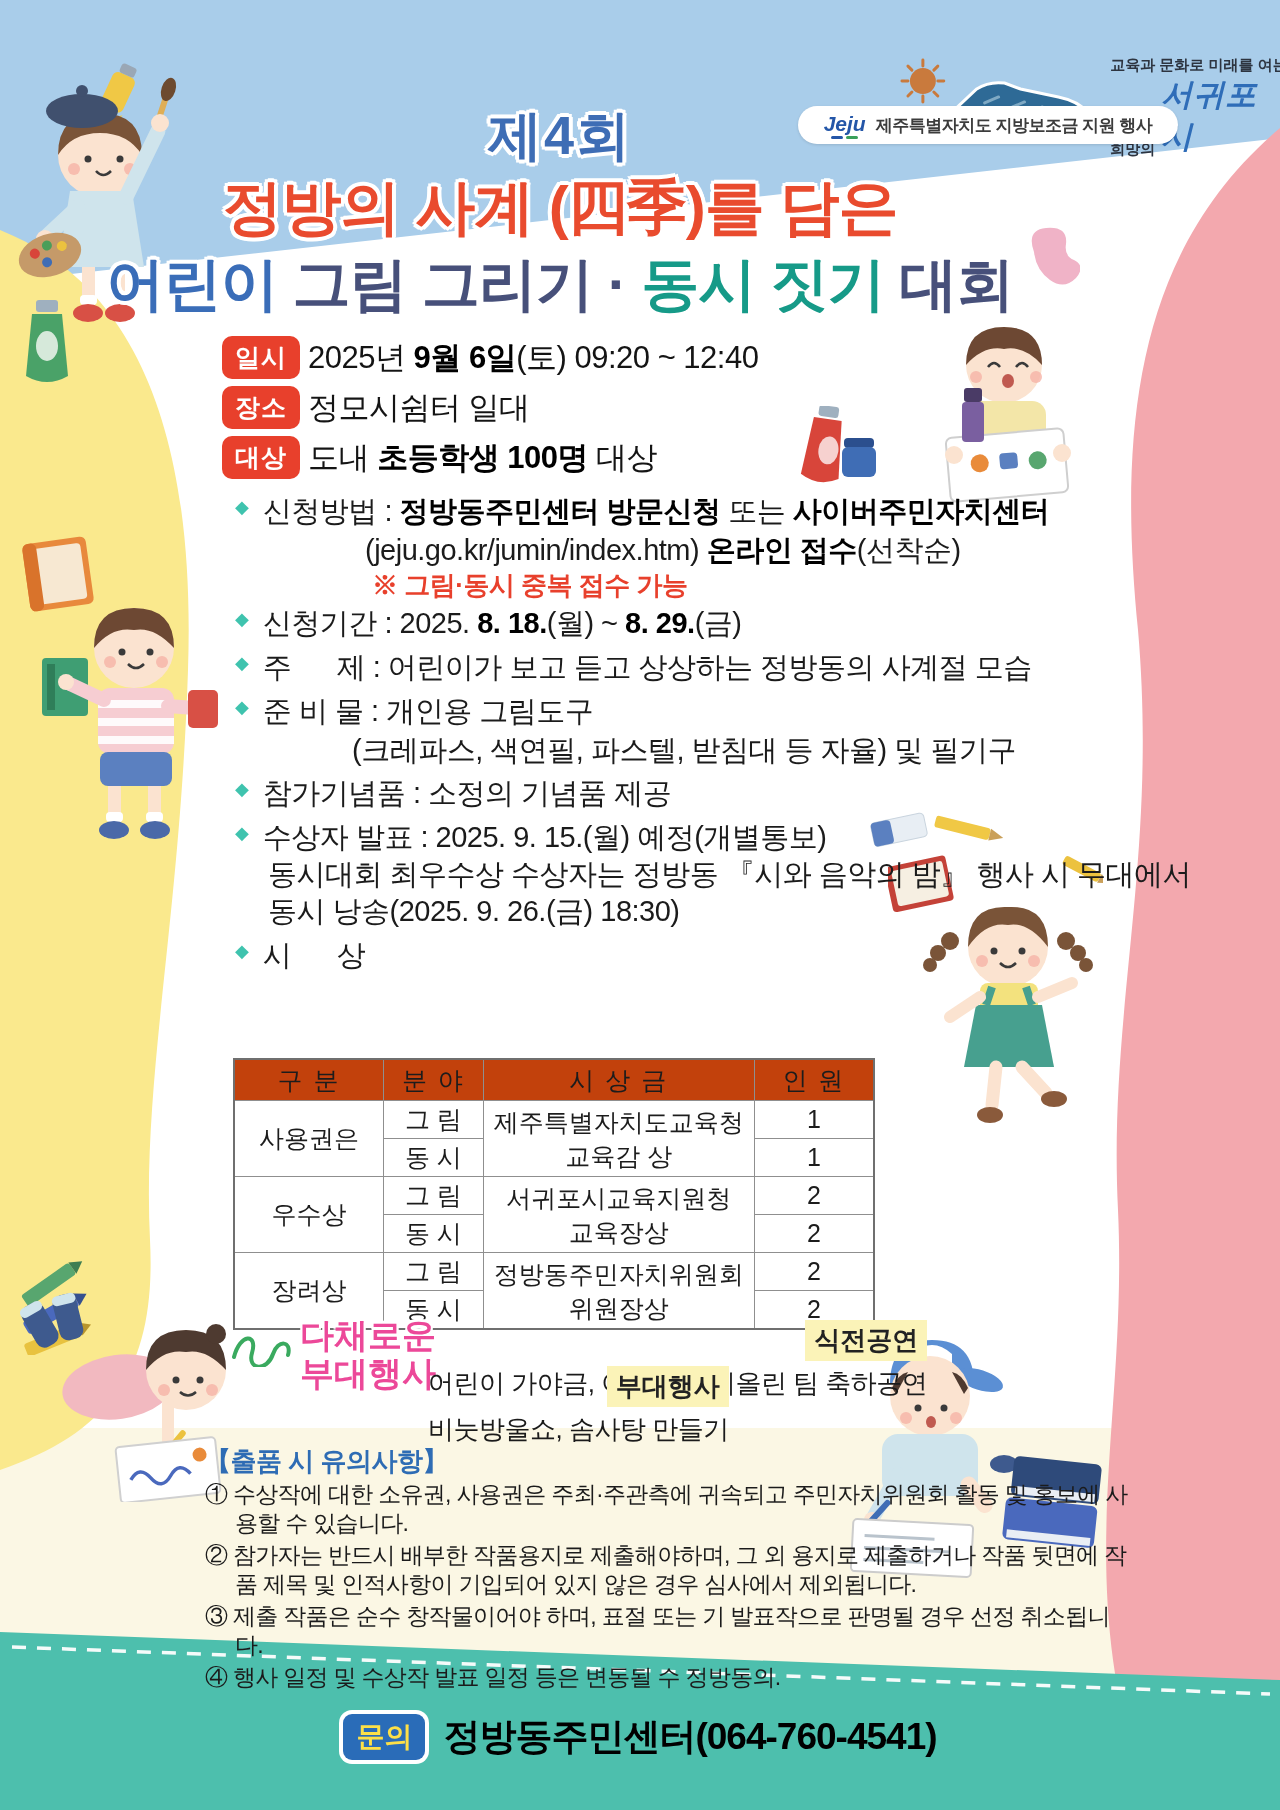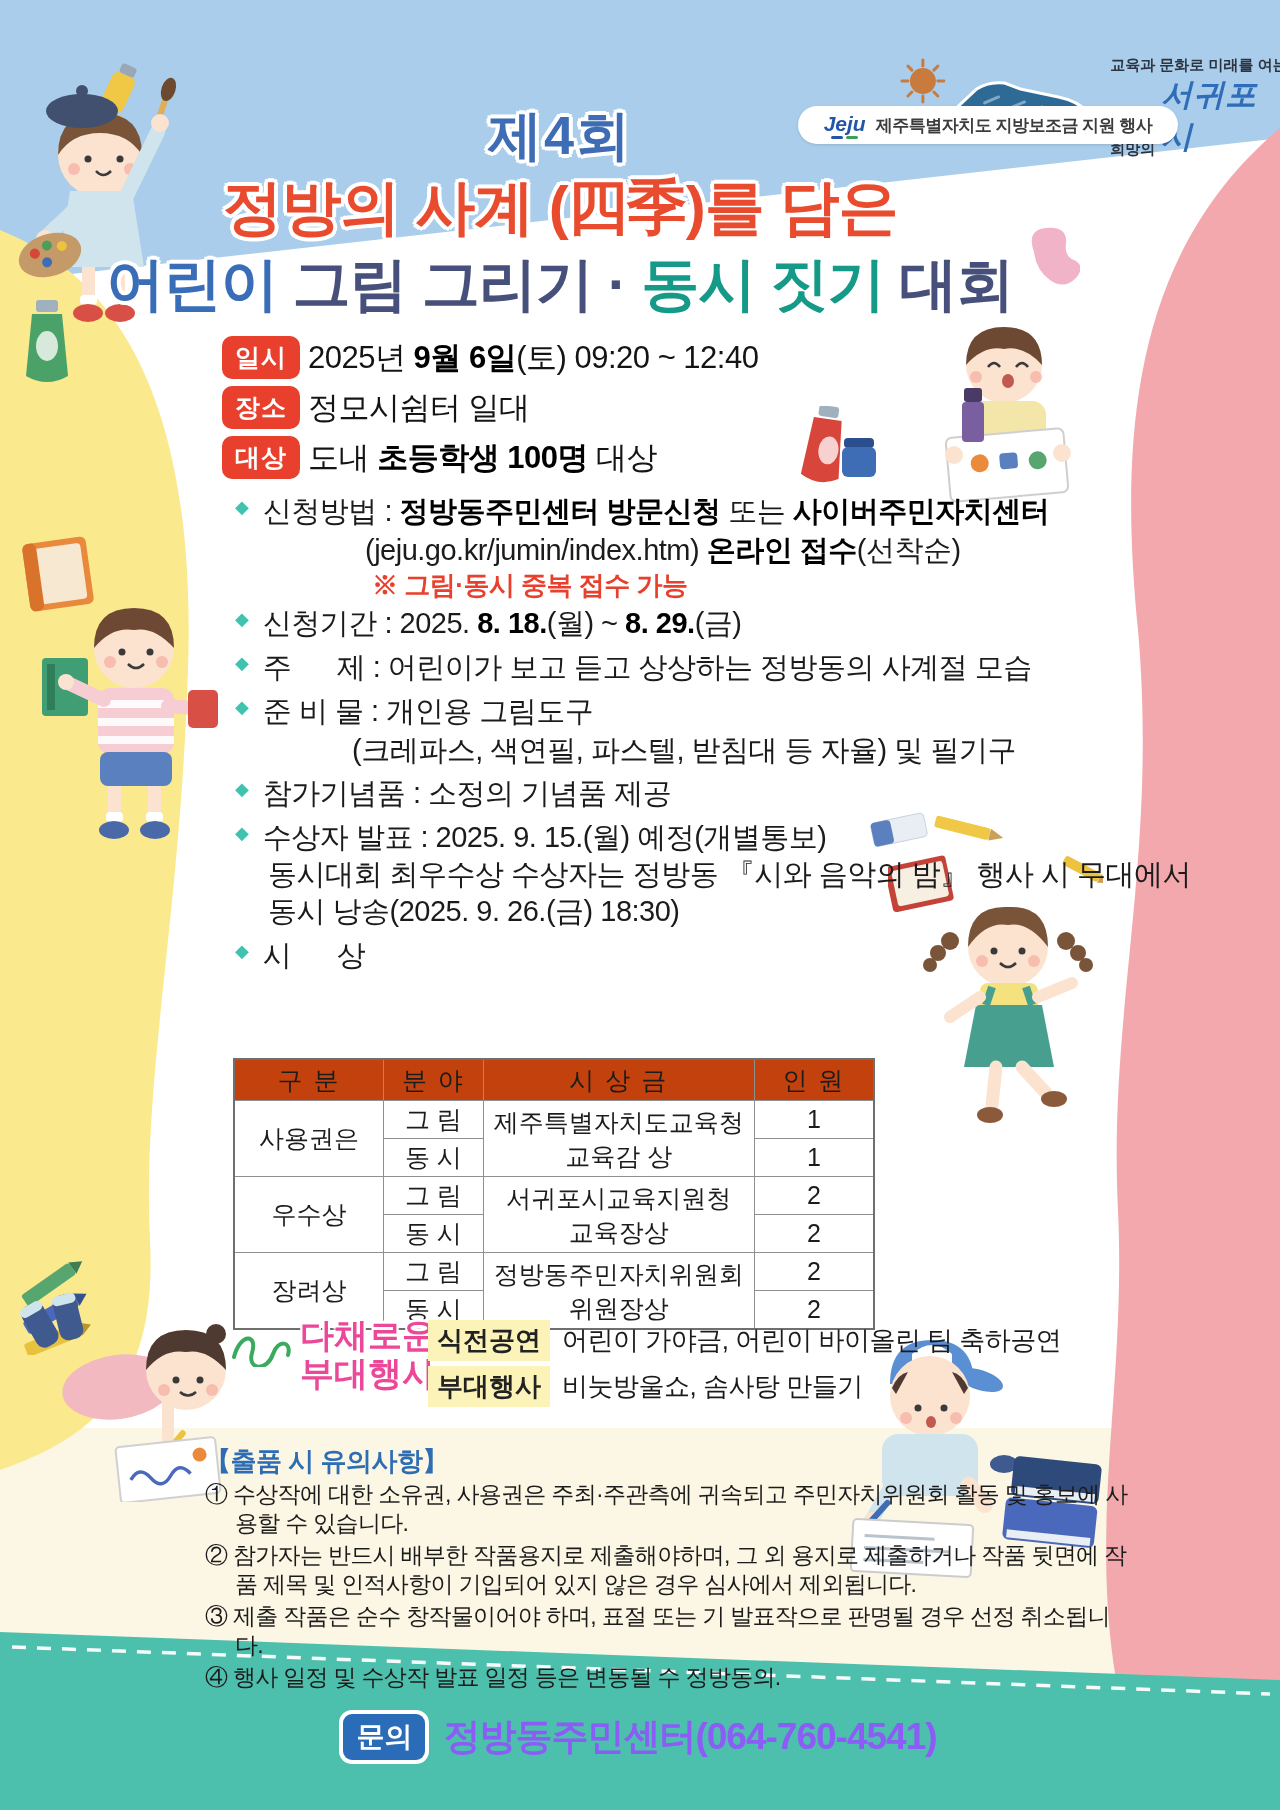--- a/index.html
+++ b/index.html
@@ -51,35 +51,35 @@
   .awards th,.awards td{border:1px solid #8f8f8f;text-align:center;color:#1c1c1c;
                         font-weight:400;padding:0;}
   .awards th{background:#c2410c;height:40px;font-size:25px;letter-spacing:2px;}
   .awards td{font-size:25px;height:37px;letter-spacing:0;}
   .awards td.prize div{line-height:34px;}
   .awards tr.lt td{border-top-color:#c2c2c2;}
 
   
   .se-badge{font-size:34px;font-weight:800;color:#ec4899;line-height:38px;letter-spacing:0;
             text-shadow:-2px -2px 0 #fff,2px -2px 0 #fff,-2px 2px 0 #fff,2px 2px 0 #fff,0 3px 0 #fff,0 -3px 0 #fff;}
-  .se-row{display:flex;align-items:center;gap:12px;}
+  .se-row{display:flex;align-items:flex-end;gap:5px;flex-direction:column;}
   .hl{background:#fbf3b8;font-weight:800;font-size:26px;color:#222;padding:3px 9px;letter-spacing:0;}
   .se-text{font-size:26px;color:#1b1b1b;letter-spacing:-0.5px;}
 
   
   .notice-title{font-size:26px;font-weight:800;color:#2e6cb4;letter-spacing:-0.5px;}
   .notice-list{margin:0;padding:0;list-style:none;width:925px;}
   .notice-list li{font-size:23px;color:#1b1b1b;line-height:29px;letter-spacing:-0.7px;
                   padding-left:30px;text-indent:-30px;margin-bottom:3px;}
 
   
   .contact{left:15px;top:1712px;width:1250px;display:flex;align-items:center;justify-content:center;gap:18px;}
-  .badge-inq{background:#2a6cb8;color:#ffffff;font-weight:800;font-size:28px;padding:4px 13px;border-radius:9px;
+  .badge-inq{background:#2a6cb8;color:#fde047;font-weight:800;font-size:28px;padding:4px 13px;border-radius:9px;
              box-shadow:0 0 0 4px #fff;}
-  .contact-text{font-size:37px;font-weight:800;color:#8b5cf6;letter-spacing:-1px;}
+  .contact-text{font-size:37px;font-weight:800;color:#000000;letter-spacing:-1px;}
 </style>
 </head>
 <body>
 
 <div class="poster">
 
   <svg class="bg" width="1280" height="1810" viewBox="0 0 1280 1810">
     <rect width="1280" height="1810" fill="#ffffff"></rect>
     <rect y="1428" width="1280" height="382" fill="#fbf7e4"></rect>
     <path d="M0,0 H1280 V138 L0,282 Z" fill="#a9cdea"></path>

